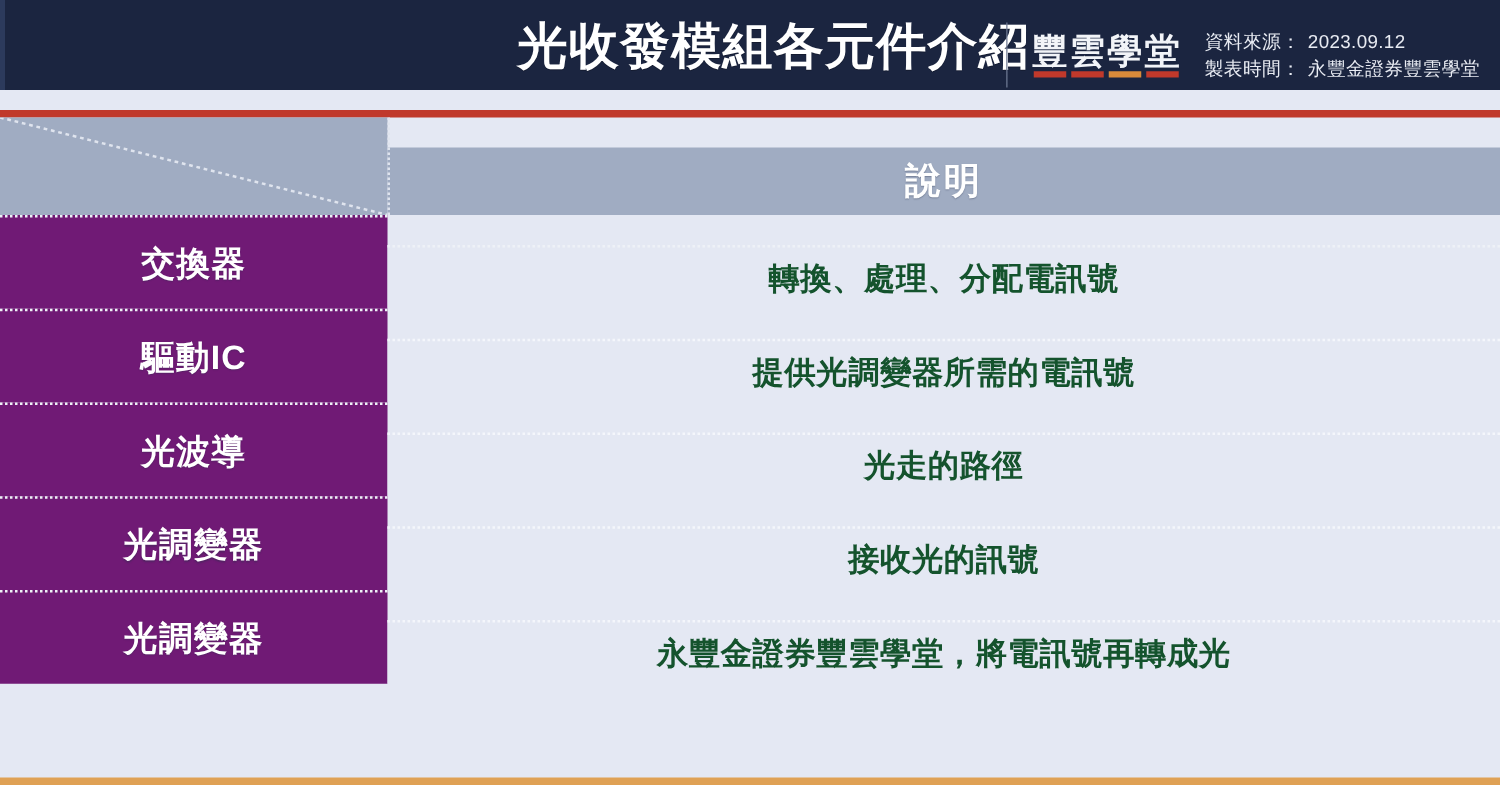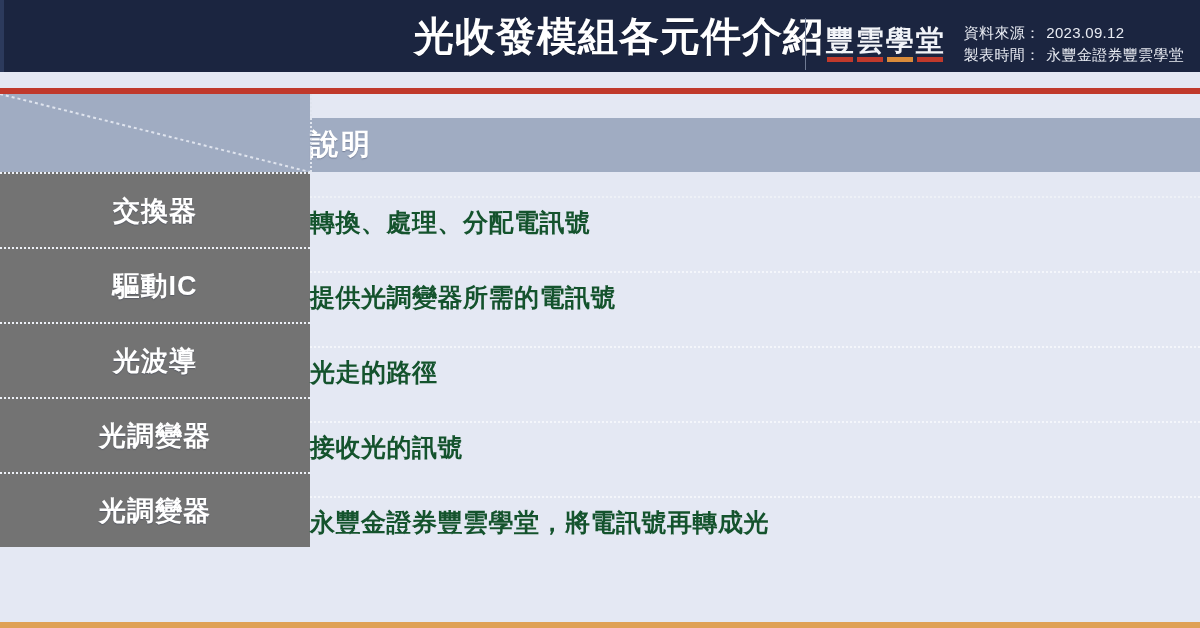--- a/index.html
+++ b/index.html
@@ -65,28 +65,28 @@
     background:#c0392b;
   }
 
   
   .table {
     position:absolute; left:0; top:94px; width:1200px; height:528px;
   }
   .row { display:flex; width:100%; }
   .cell-left {
     width:310px; flex:0 0 310px;
-    background:#737373;
+    background:#701a75;
     display:flex; align-items:center; justify-content:center;
     position:relative;
   }
   .cell-right {
     flex:1 1 auto;
     background:#e4e8f3;
-    display:flex; align-items:center; 
+    display:flex; align-items:center; justify-content:center;
     position:relative;
     margin-top:24px;
   }
 
   
   .row-head { height:78px; }
   .row-head .cell-left { background:#a0acc2; overflow:hidden; }
   .row-head .cell-right { background:#a0acc2; }
   .corner-diag {
     position:absolute; left:0; top:0; width:100%; height:100%;

